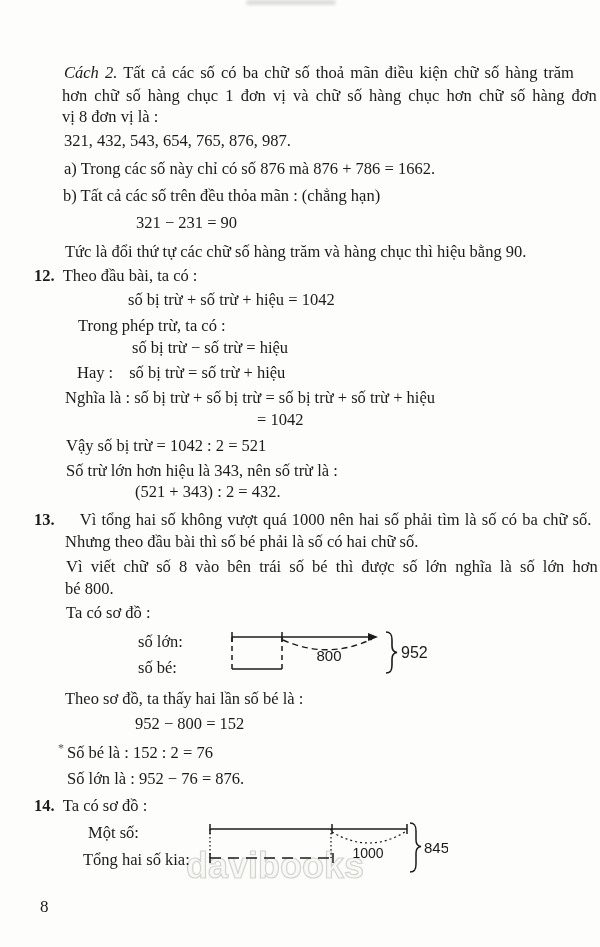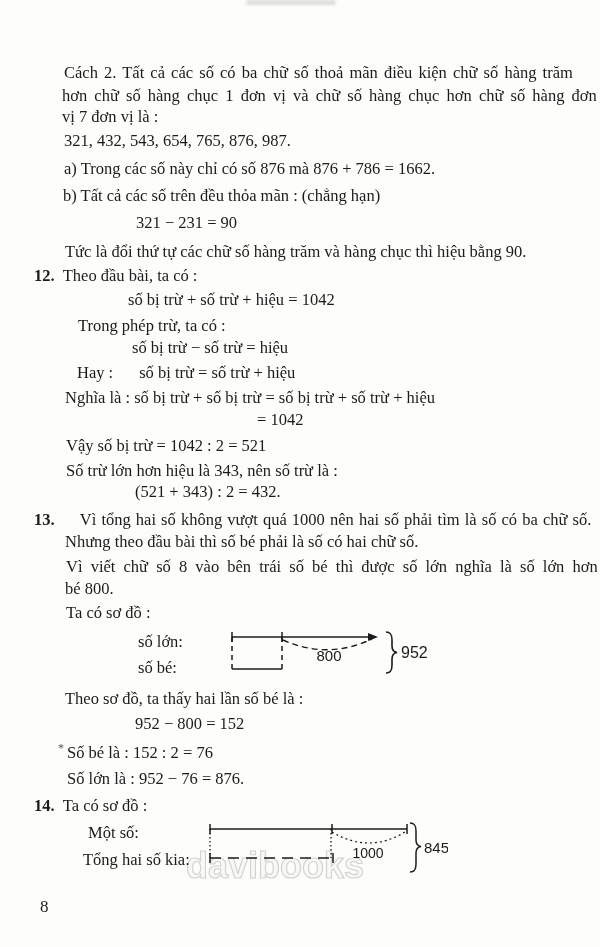--- a/index.html
+++ b/index.html
@@ -11,21 +11,21 @@
     font-family:"Liberation Serif","DejaVu Serif",serif;
     color:#1b1b1b;
   }
   .ln{
     position:absolute;
     font-size:16.5px;
     line-height:20px;
     white-space:nowrap;
   }
   .num{font-weight:bold;}
-  .it{margin-top:40px;}
+  .it{font-style:italic;margin-top:40px;}
   .ws2{word-spacing:2px;}
   .ws3{word-spacing:3px;}
   .ws4{word-spacing:4px;}
   .ws1{word-spacing:1px;}
   .star{
     position:absolute;
     font-size:12px;color:#555;
   }
   .wm-brand{
     position:absolute;
@@ -70,32 +70,32 @@
 <div class="page">
 
   <div class="smudge"></div>
 
   <div class="wm-brand">davibooks</div>
 
   <div class="content">
 
     <div class="ln ws2" style="left:64px;top:63px"><span class="it">Cách 2.</span> <span>Tất cả các số có ba chữ số thoả mãn điều kiện chữ số hàng trăm</span></div>
     <div class="ln ws3" style="left:62px;top:86px">hơn chữ số hàng chục 1 đơn vị và chữ số hàng chục hơn chữ số hàng đơn</div>
-    <div class="ln" style="left:62px;top:107px">vị 7 đơn vị là :</div>
+    <div class="ln" style="left:62px;top:107px">vị 8 đơn vị là :</div>
     <div class="ln" style="left:64px;top:131px">321, 432, 543, 654, 765, 876, 987.</div>
     <div class="ln" style="left:64px;top:159px">a) Trong các số này chỉ có số 876 mà 876 + 786 = 1662.</div>
     <div class="ln" style="left:63px;top:186px">b) Tất cả các số trên đều thỏa mãn : (chẳng hạn)</div>
     <div class="ln" style="left:136px;top:213px">321 − 231 = 90</div>
     <div class="ln" style="left:65px;top:242px">Tức là đổi thứ tự các chữ số hàng trăm và hàng chục thì hiệu bằng 90.</div>
 
     <div class="ln" style="left:34px;top:266px"><span class="num">12.</span> <span style="margin-left:4px">Theo đầu bài, ta có :</span></div>
     <div class="ln" style="left:128px;top:290px">số bị trừ + số trừ + hiệu = 1042</div>
     <div class="ln" style="left:78px;top:316px">Trong phép trừ, ta có :</div>
     <div class="ln" style="left:132px;top:338px">số bị trừ − số trừ = hiệu</div>
-    <div class="ln" style="left:77px;top:363px"><span>Hay :</span><span style="margin-left:26px">số bị trừ = số trừ + hiệu</span></div>
+    <div class="ln" style="left:77px;top:363px"><span>Hay :</span><span style="margin-left:16px">số bị trừ = số trừ + hiệu</span></div>
     <div class="ln" style="left:65px;top:388px">Nghĩa là : số bị trừ + số bị trừ = số bị trừ + số trừ + hiệu</div>
     <div class="ln" style="left:257px;top:410px">= 1042</div>
     <div class="ln" style="left:66px;top:436px">Vậy số bị trừ = 1042 : 2 = 521</div>
     <div class="ln" style="left:66px;top:461px">Số trừ lớn hơn hiệu là 343, nên số trừ là :</div>
     <div class="ln" style="left:135px;top:482px">(521 + 343) : 2 = 432.</div>
 
     <div class="ln ws1" style="left:34px;top:510px"><span class="num">13.</span> <span style="margin-left:20px">Vì tổng hai số không vượt quá 1000 nên hai số phải tìm là số có ba chữ số.</span></div>
     <div class="ln" style="left:65px;top:532px">Nhưng theo đầu bài thì số bé phải là số có hai chữ số.</div>
     <div class="ln ws4" style="left:66px;top:557px">Vì viết chữ số 8 vào bên trái số bé thì được số lớn nghĩa là số lớn hơn số</div>
     <div class="ln" style="left:65px;top:579px">bé 800.</div>

